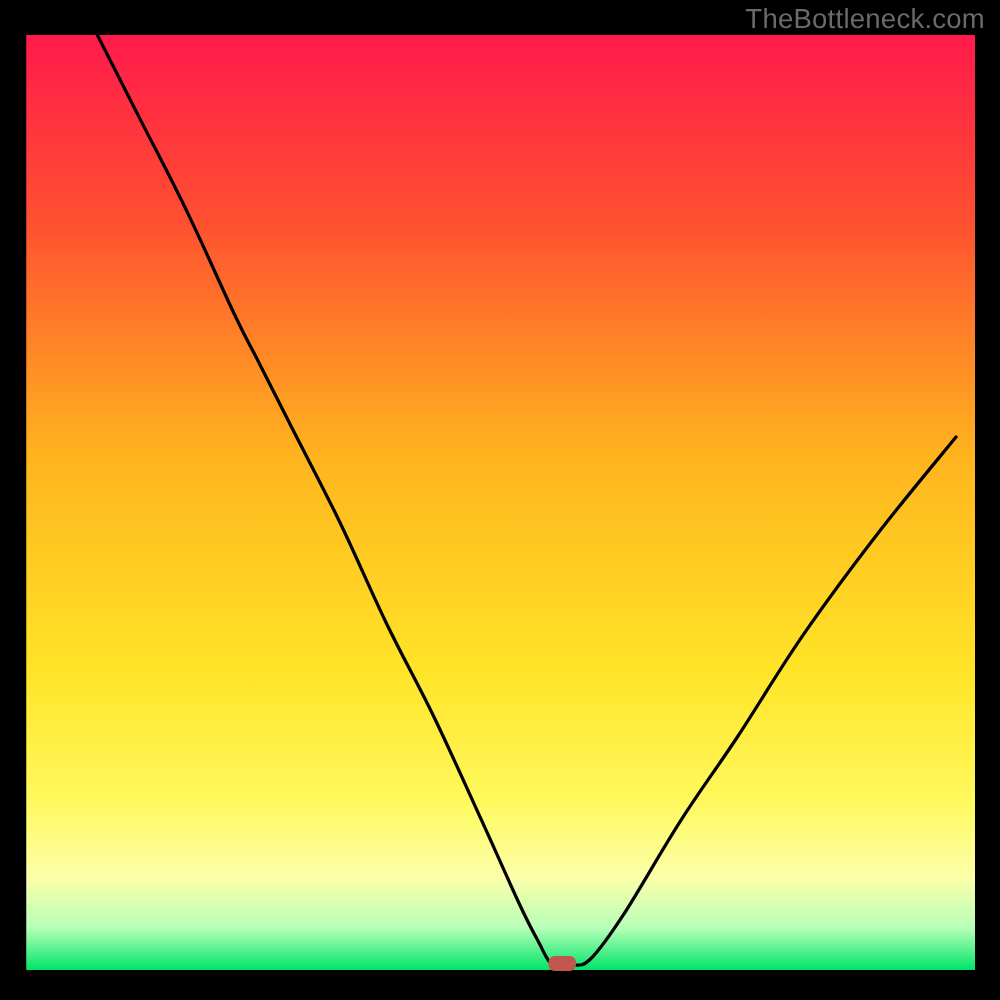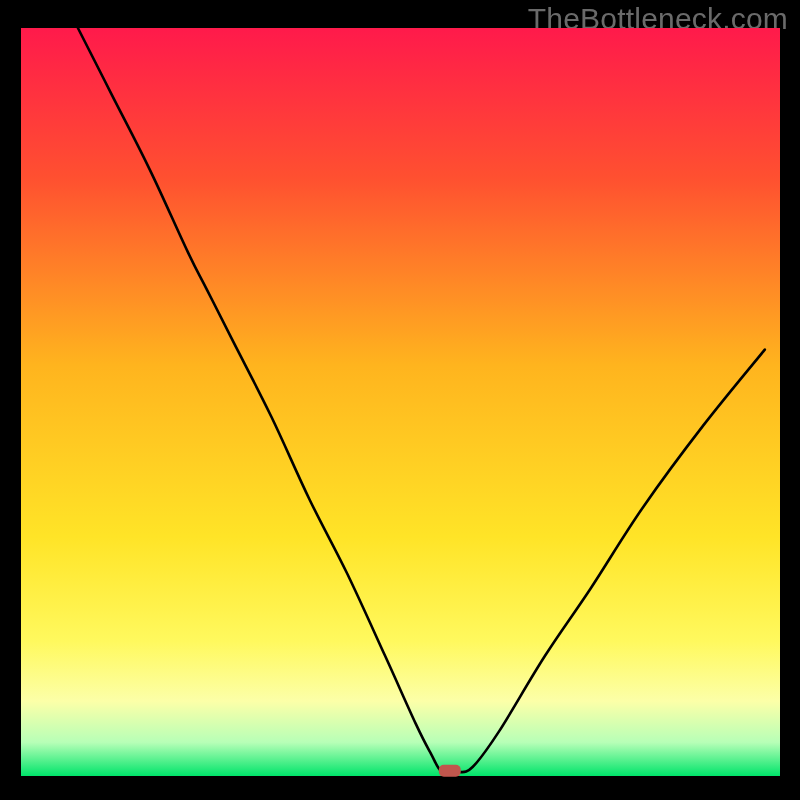--- a/index.html
+++ b/index.html
@@ -1,17 +1,17 @@
 <!DOCTYPE html>
 <html><head>
 <meta charset="utf-8">
 <style>
   html,body{margin:0;padding:0;width:800px;height:800px;background:#000;overflow:hidden;font-family:Arial,Helvetica,sans-serif}
   .frame{position:absolute;inset:0;background:#000}
-  .watermark{position:absolute;top:2px;right:12px;color:#6a6a6a;font-size:30px;font-weight:400;letter-spacing:.2px}
+  .watermark{position:absolute;top:2px;right:12px;color:#6a6a6a;font-size:22px;font-weight:400;letter-spacing:.2px}
   svg{position:absolute;left:0;top:0}
 </style>
 </head>
 <body>
 
 <div class="frame">
   <span class="watermark">TheBottleneck.com</span>
   <svg id="chart" width="800" height="800" viewBox="0 0 800 800">
     <defs>
       <linearGradient id="bg" x1="0" y1="0" x2="0" y2="1">

